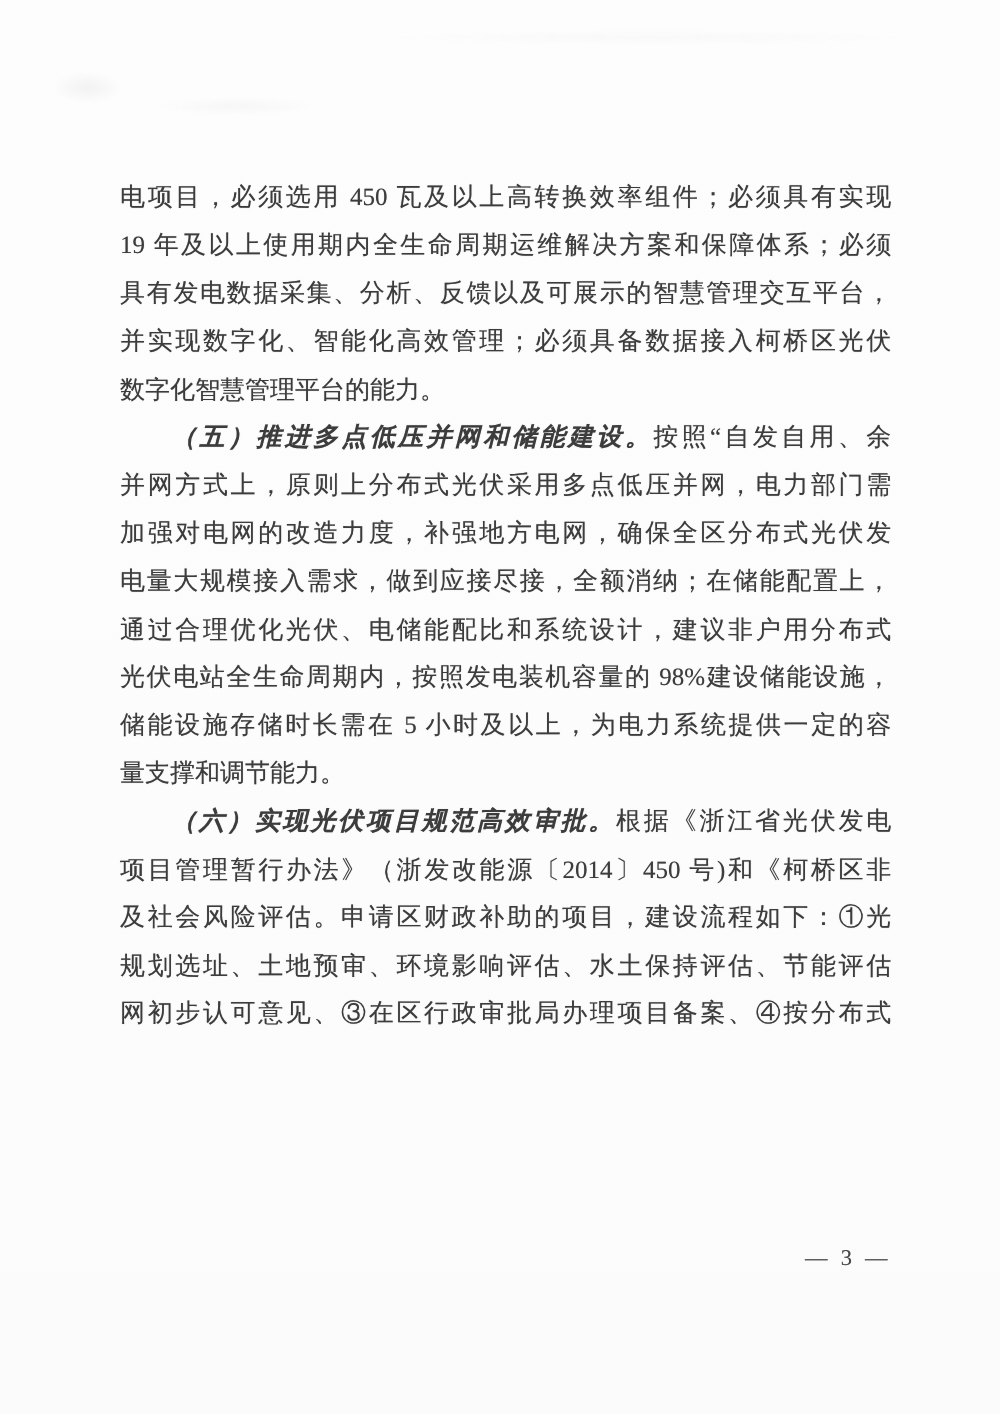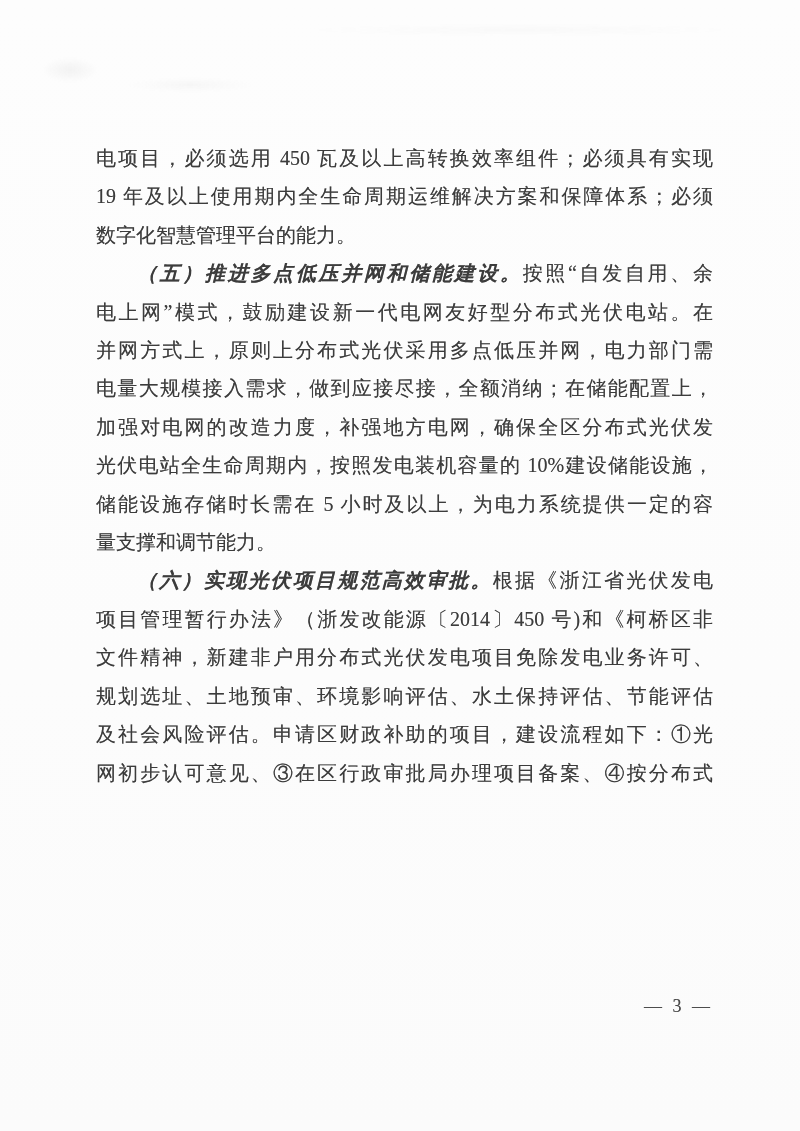--- a/index.html
+++ b/index.html
@@ -66,33 +66,34 @@
 </style>
 </head>
 <body>
 
 <div class="sheet">
   <div class="scan-noise"></div>
 
   <div class="text-block">
     <p class="line">电项目，必须选用 450 瓦及以上高转换效率组件；必须具有实现</p>
     <p class="line">19 年及以上使用期内全生命周期运维解决方案和保障体系；必须</p>
+    <p class="line">具有发电数据采集、分析、反馈以及可展示的智慧管理交互平台，</p>
+    <p class="line">并实现数字化、智能化高效管理；必须具备数据接入柯桥区光伏</p>
     <p class="line noj">数字化智慧管理平台的能力。</p>
 
     <p class="line ind"><span class="bold">（五）推进多点低压并网和储能建设。</span><span>按照“自发自用、余</span></p>
-    <p class="line">电上网”模式，鼓励建设新一代电网友好型分布式光伏电站。在</p>
     <p class="line">并网方式上，原则上分布式光伏采用多点低压并网，电力部门需</p>
+    <p class="line">加强对电网的改造力度，补强地方电网，确保全区分布式光伏发</p>
     <p class="line">电量大规模接入需求，做到应接尽接，全额消纳；在储能配置上，</p>
-    <p class="line">加强对电网的改造力度，补强地方电网，确保全区分布式光伏发</p>
-    <p class="line">光伏电站全生命周期内，按照发电装机容量的 10%建设储能设施，</p>
+    <p class="line">通过合理优化光伏、电储能配比和系统设计，建议非户用分布式</p>
+    <p class="line">光伏电站全生命周期内，按照发电装机容量的 98%建设储能设施，</p>
     <p class="line">储能设施存储时长需在 5 小时及以上，为电力系统提供一定的容</p>
     <p class="line noj">量支撑和调节能力。</p>
 
     <p class="line ind"><span class="bold">（六）实现光伏项目规范高效审批。</span><span>根据《浙江省光伏发电</span></p>
     <p class="line">项目管理暂行办法》（浙发改能源〔2014〕450 号)和《柯桥区非</p>
-    <p class="line">文件精神，新建非户用分布式光伏发电项目免除发电业务许可、</p>
+    <p class="line">及社会风险评估。申请区财政补助的项目，建设流程如下：①光</p>
     <p class="line">规划选址、土地预审、环境影响评估、水土保持评估、节能评估</p>
-    <p class="line">及社会风险评估。申请区财政补助的项目，建设流程如下：①光</p>
     <p class="line">网初步认可意见、③在区行政审批局办理项目备案、④按分布式</p>
   </div>
 
   <div class="page-number">— 3 —</div>
 </div>
 
 </body></html>

